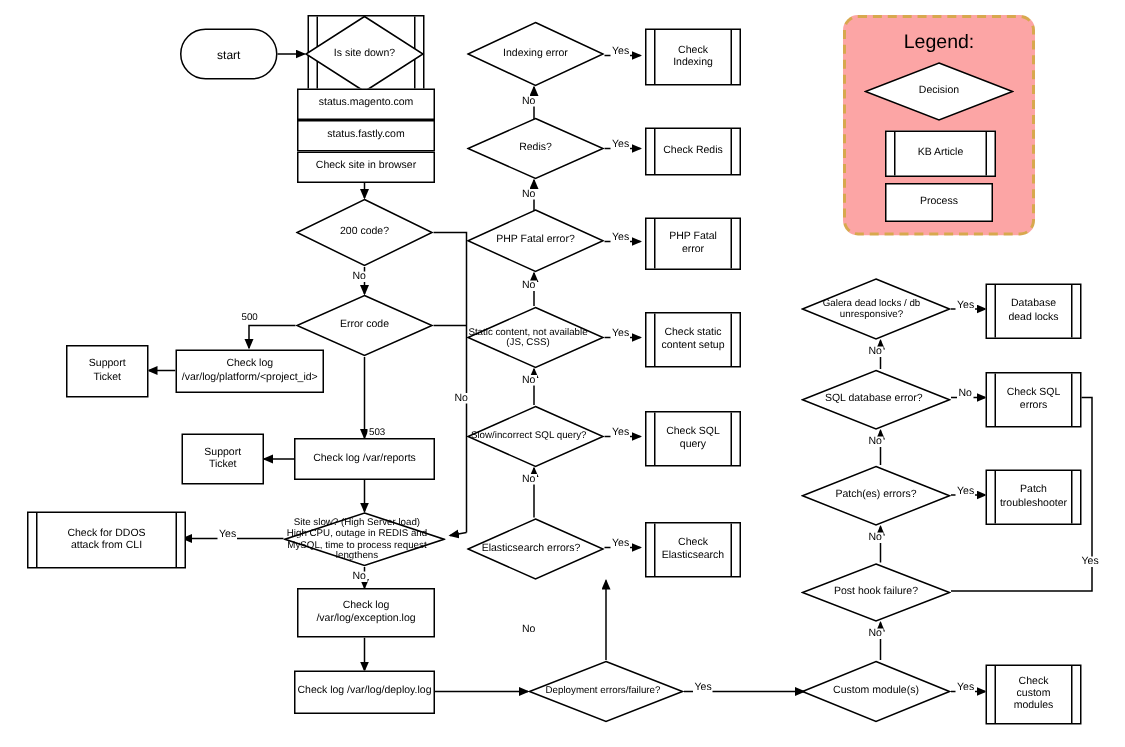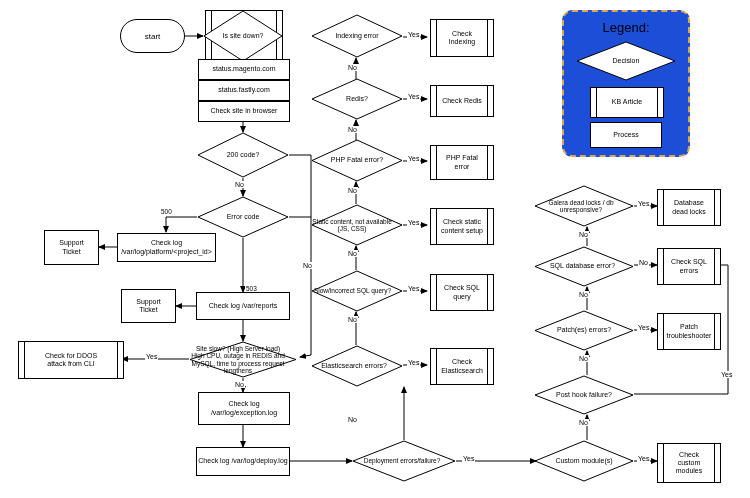--- a/index.html
+++ b/index.html
@@ -19,21 +19,21 @@
   .kb::before{left:5px;} .kb::after{right:5px;}
   
   .dec{position:absolute;display:flex;align-items:center;justify-content:center;
        text-align:center;line-height:1.15;}
   .dec > svg{position:absolute;left:0;top:0;}
   .dec > span{position:relative;z-index:2;padding:0 2px;}
   
   .term{border:1px solid #000;background:#fff;border-radius:24px;display:flex;
         align-items:center;justify-content:center;text-align:center;}
   .lbl{position:absolute;background:#fff;padding:0 1px;line-height:1;}
-  #legend{position:absolute;border:2px dashed #d8a84e;border-radius:10px;background:#1d4ed8;}
+  #legend{position:absolute;border:2px dashed #d8a84e;border-radius:10px;background:#fca5a5;}
   #legend-title{position:absolute;width:100%;text-align:center;font-size:13px;}
   .t7{font-size:7px;} .t65{font-size:6.5px;}
 </style>
 </head>
 <body>
 
 <div id="canvas">
 
   <svg class="layer">
     <defs>

